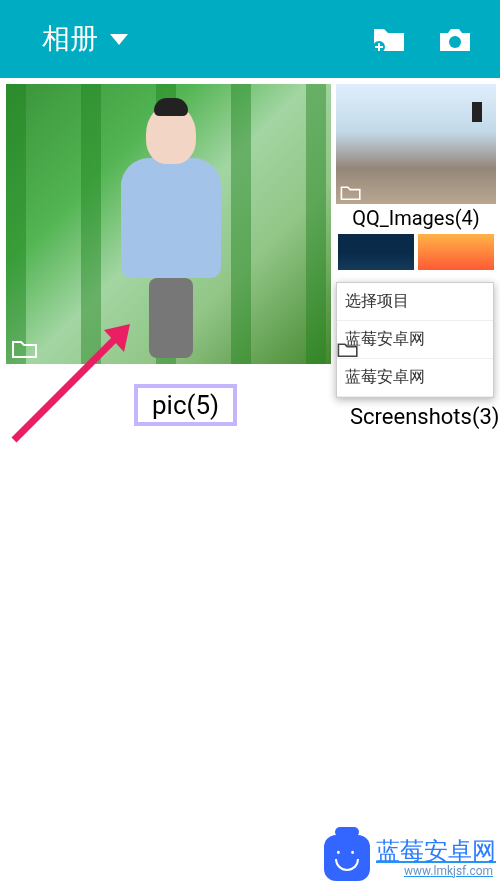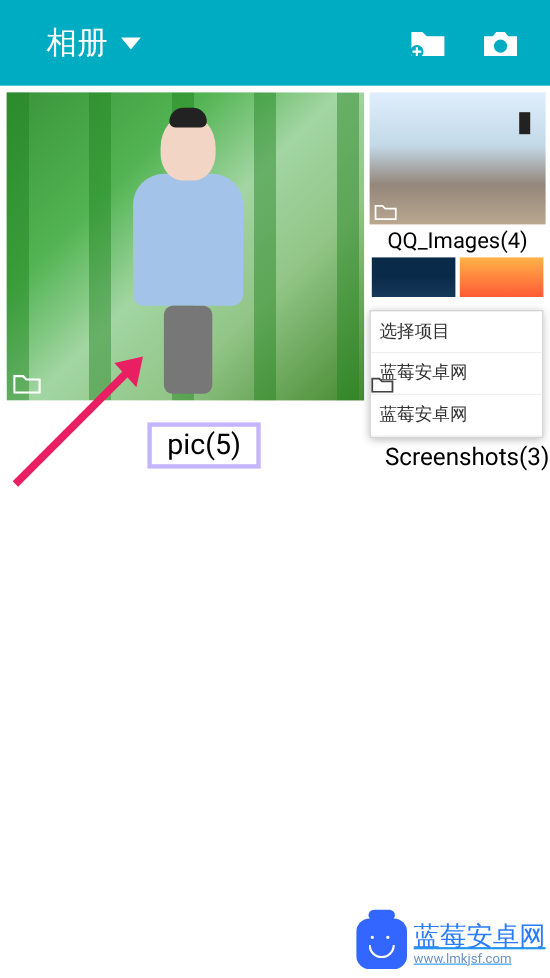--- a/index.html
+++ b/index.html
@@ -260,20 +260,21 @@
       line-height: 1.1;
     }
     .wm-main {
       font-size: 24px;
       color: #2a7cff;
       font-weight: 500;
     }
     .wm-sub {
       font-size: 12px;
       color: #6b93c4;
+      margin-left: 28px;
     }
   </style>
 </head>
 <body>
 
 <div class="header">
   <div class="header-title">
     <span>相册</span>
     <span class="dropdown-triangle"></span>
   </div>

